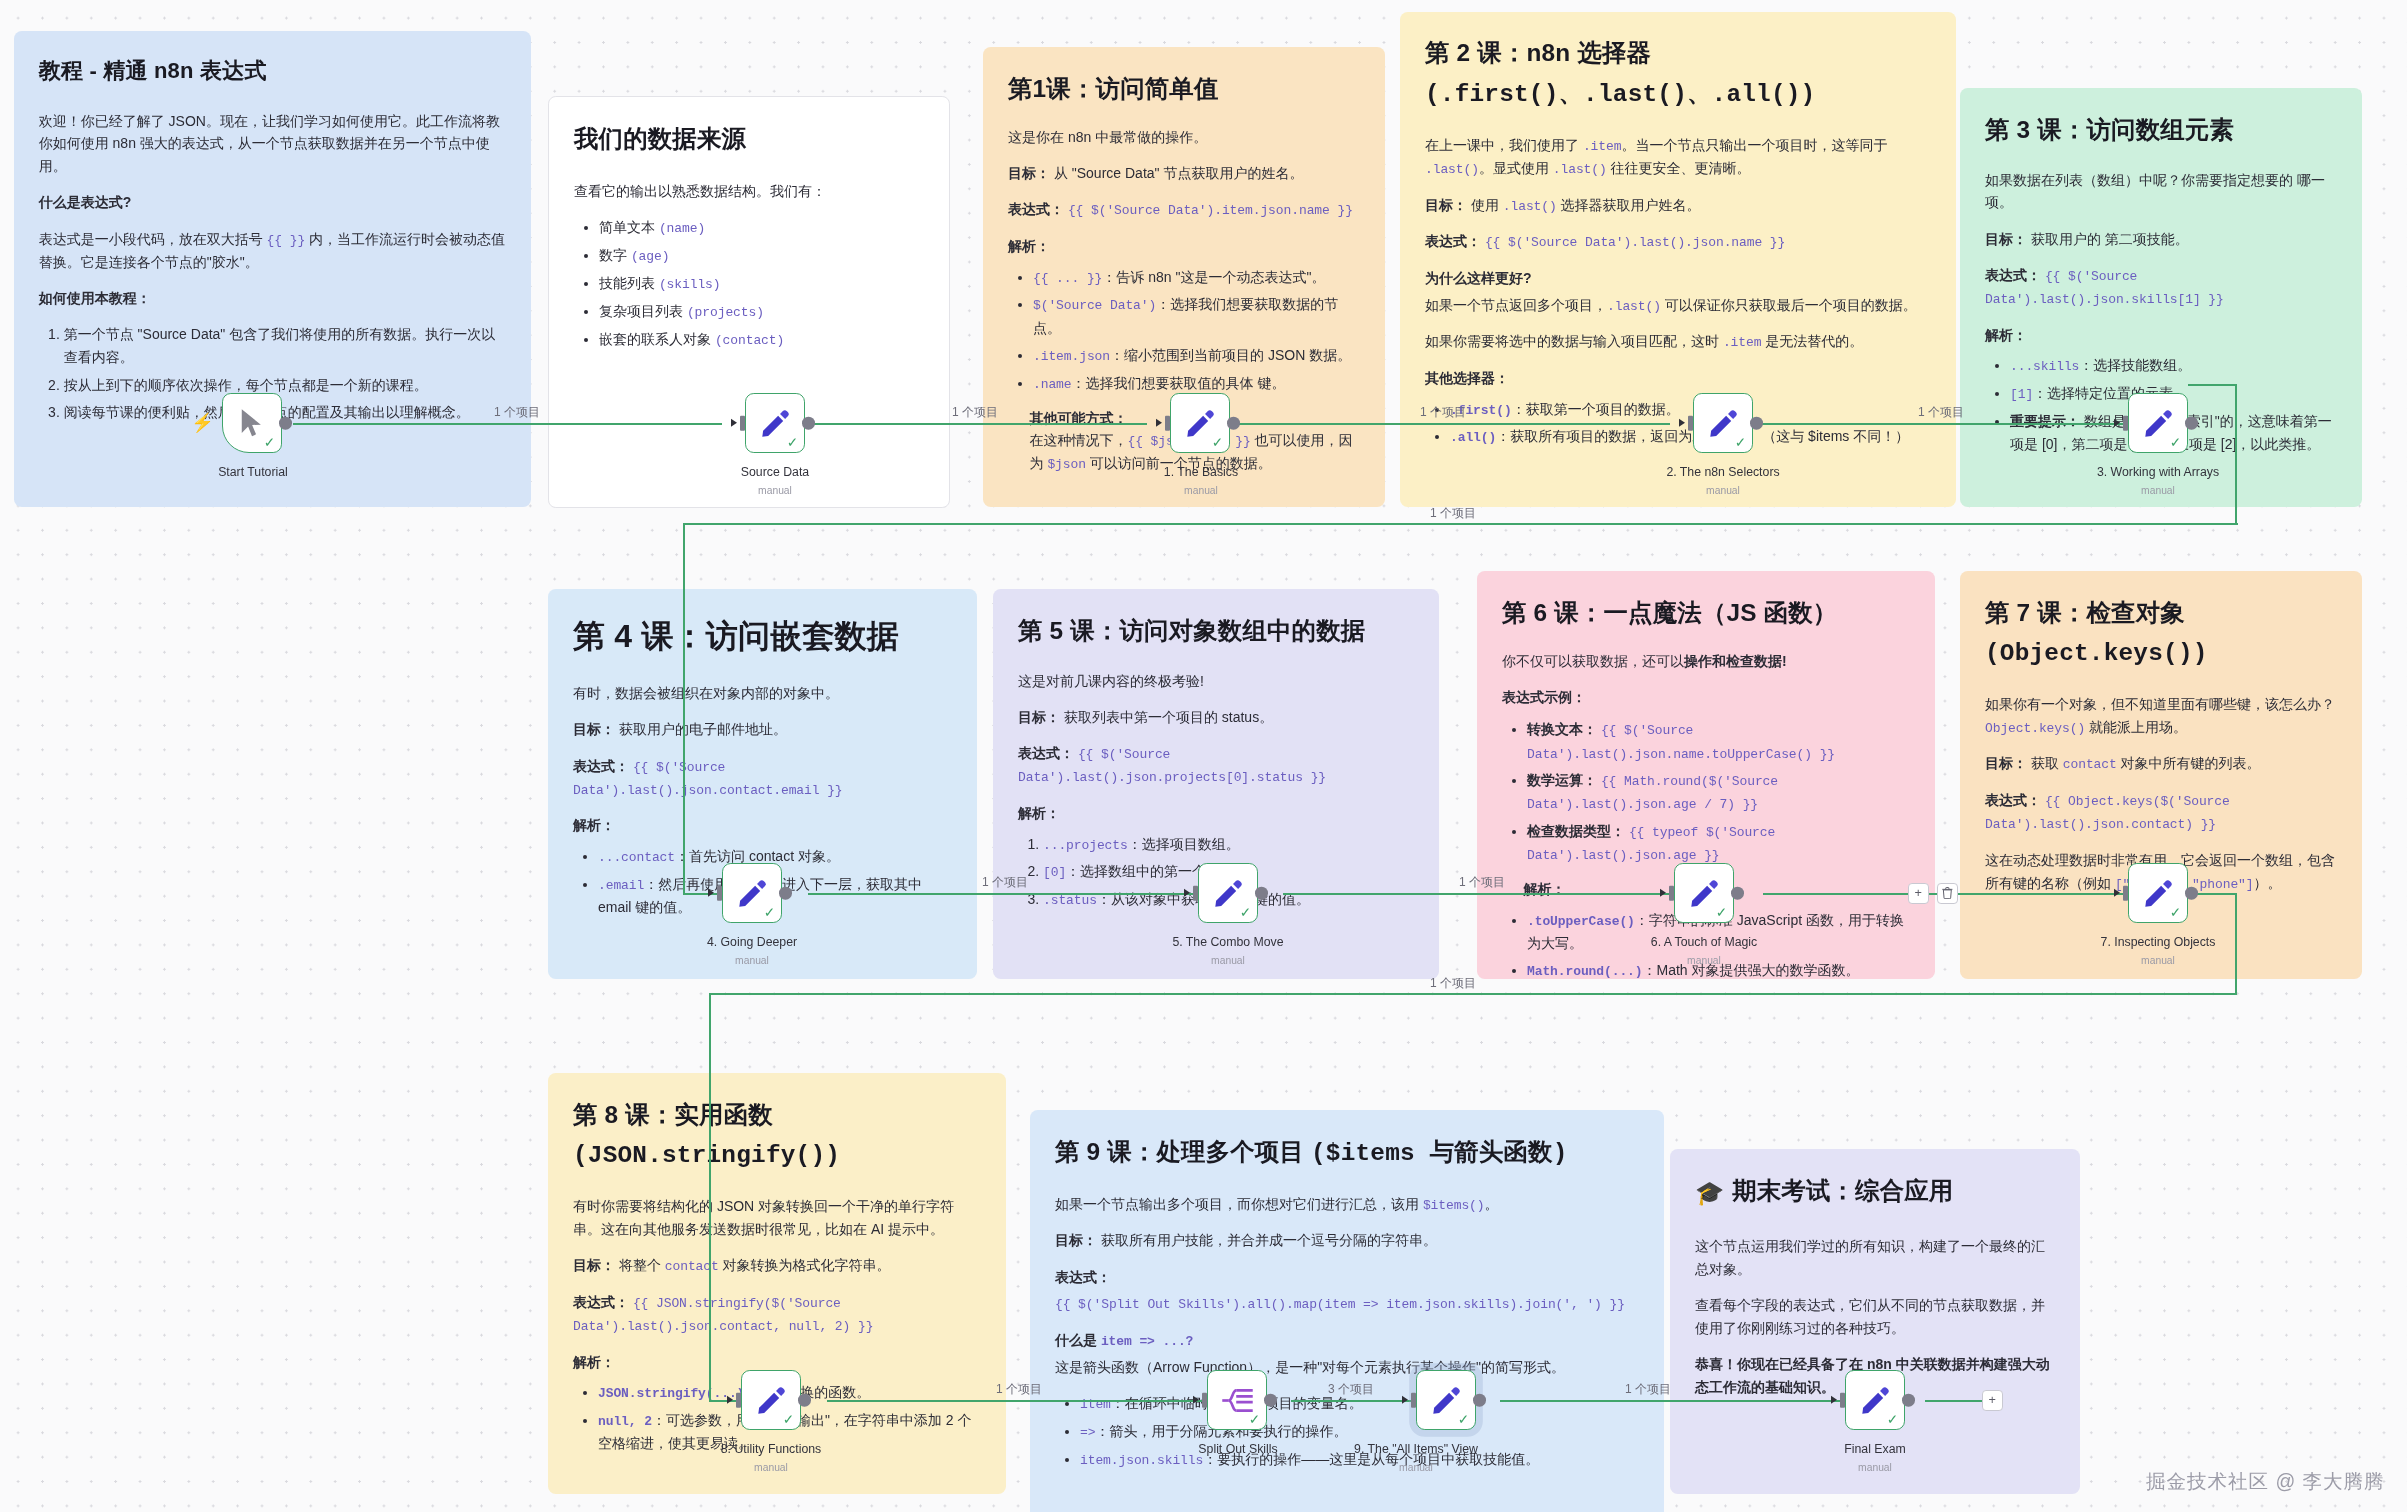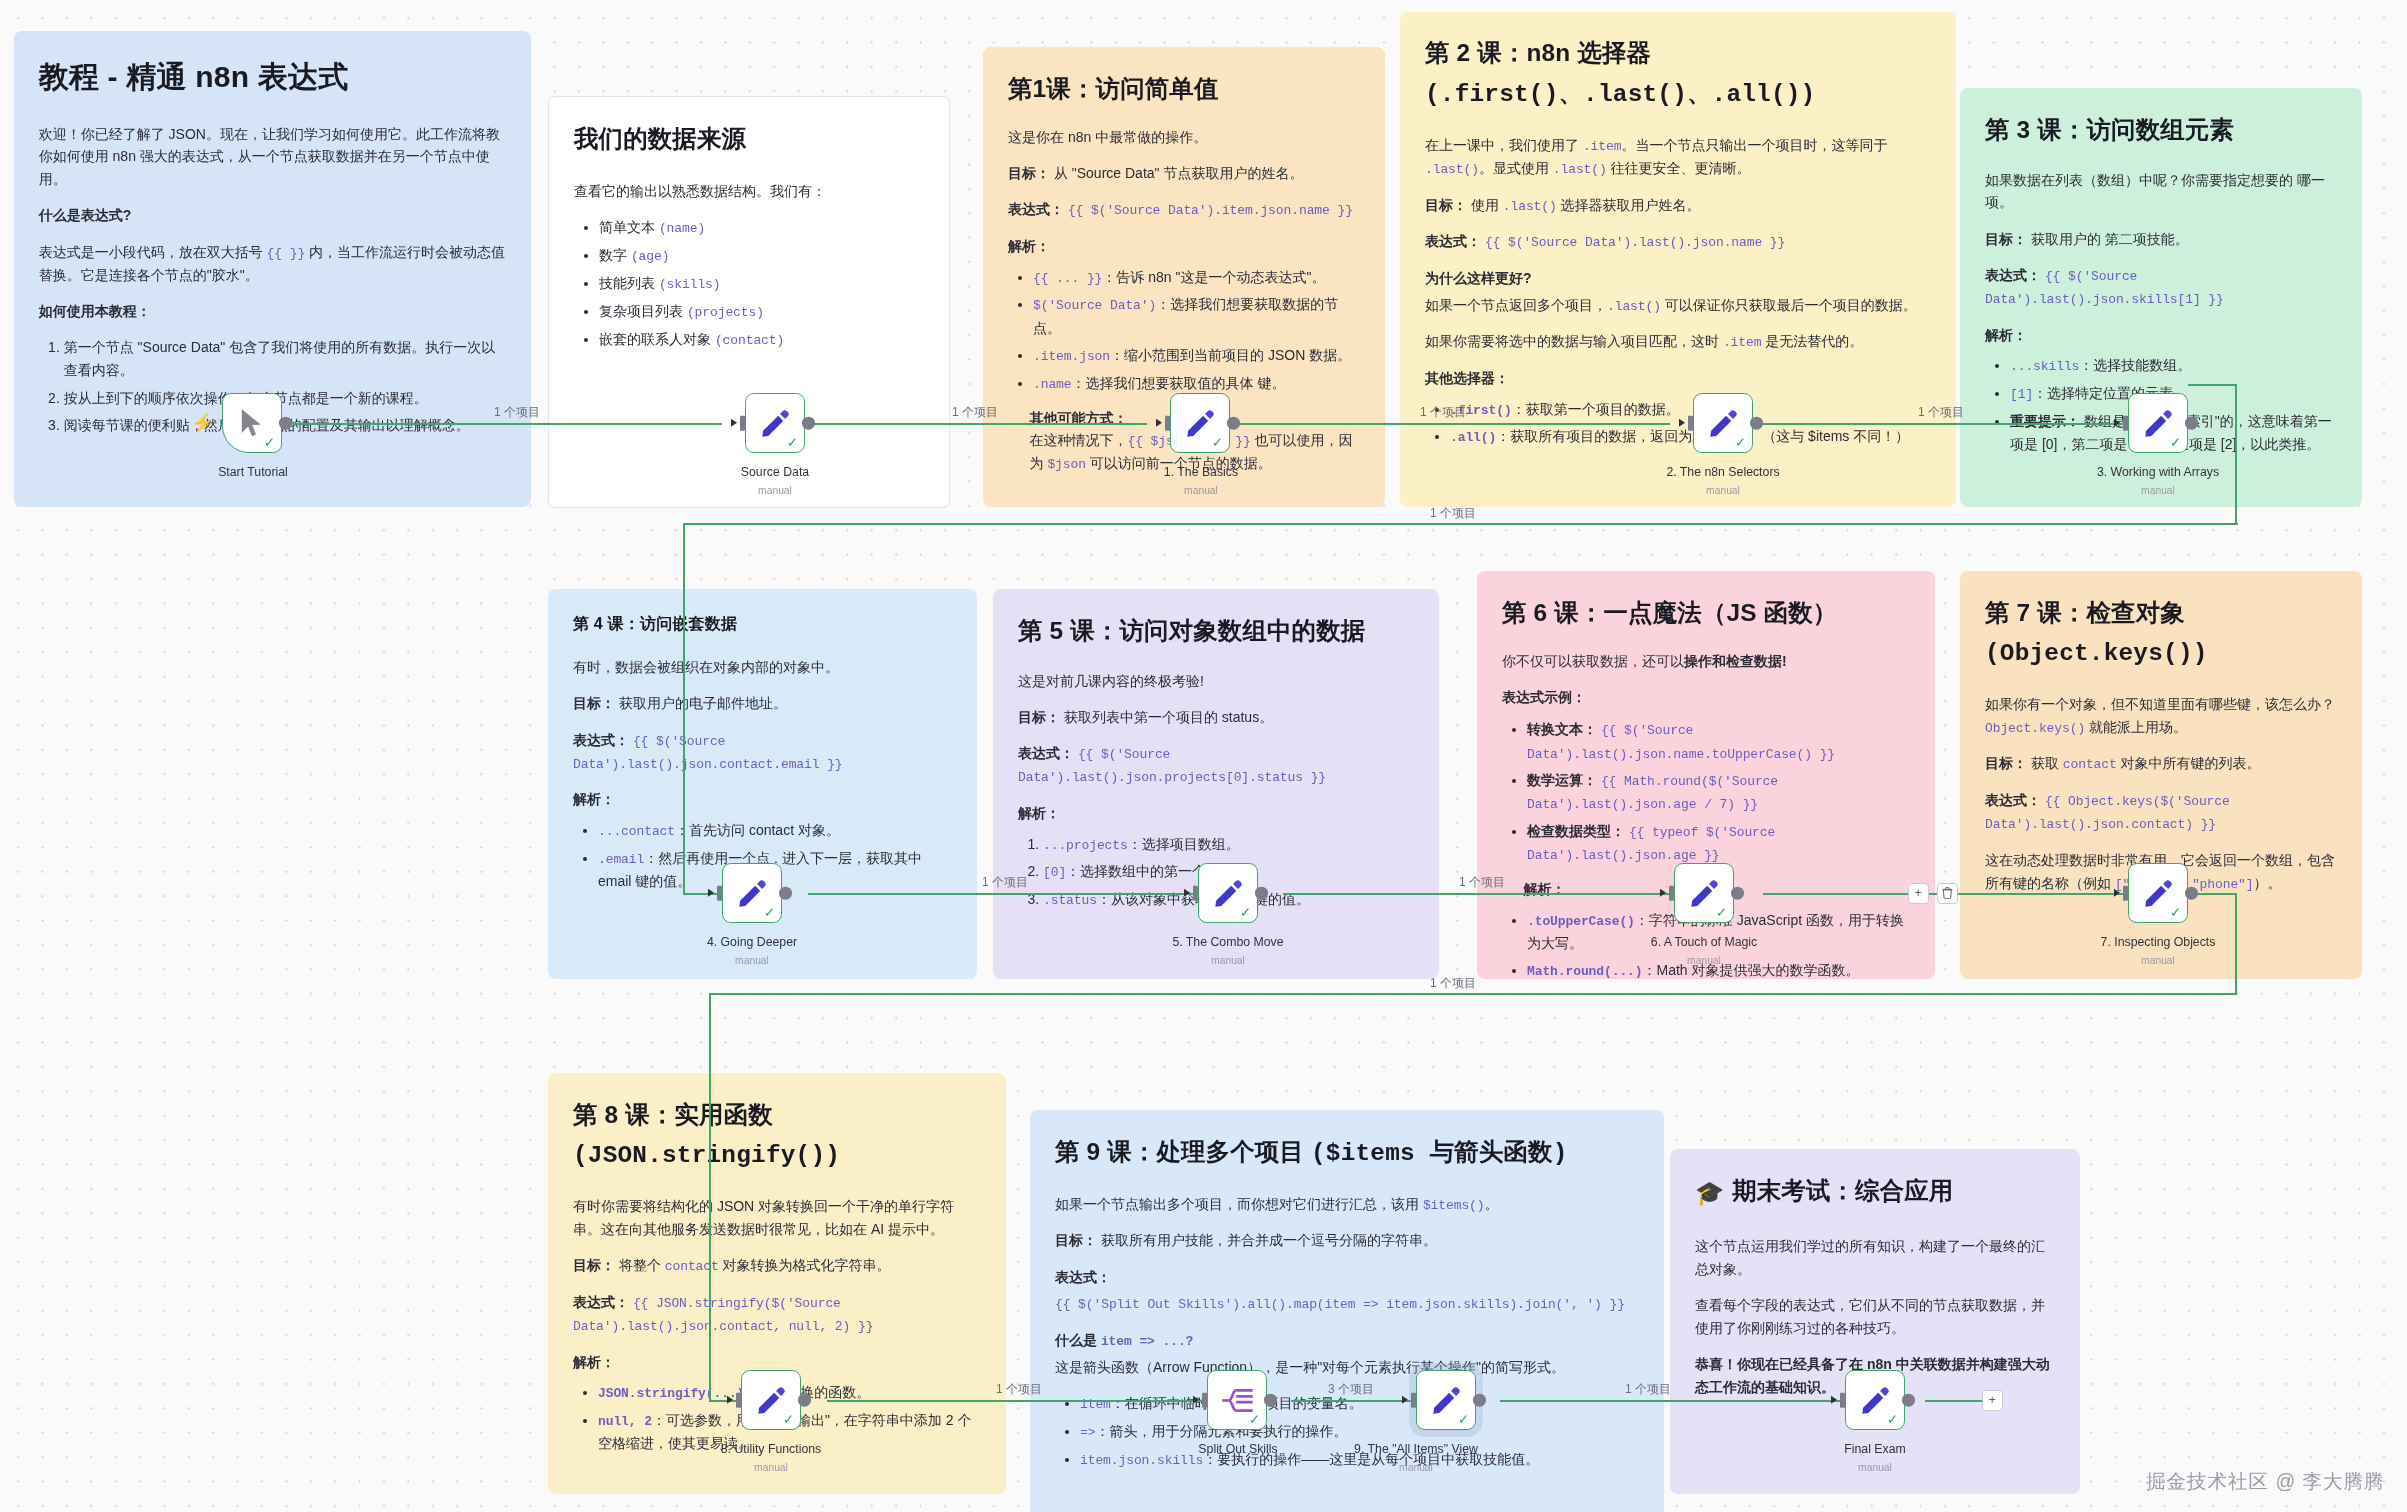--- a/index.html
+++ b/index.html
@@ -20,21 +20,21 @@
   
   .sticky {
     position: absolute;
     border-radius: 7.8px;
     padding: 21.5px 25px 17.6px 25px;
     line-height: 1.62;
     color: #2c2c36;
     overflow: hidden;
   }
   .sticky h2 {
-    font-size: 30px;
+    font-size: 22px;
     font-weight: 700;
     letter-spacing: 0.2px;
     margin-bottom: 21.5px;
     color: #1a1a22;
   }
   .sticky p { font-size: 14px; margin-bottom: 13.7px; }
   .sticky p.tight { margin-bottom: 3.9px; }
   .sticky b, .sticky strong { font-weight: 700; }
   .sticky ul, .sticky ol { margin: 2px 0 11.7px 25px; }
   .sticky li { font-size: 14px; margin-bottom: 4.9px; }
@@ -218,21 +218,21 @@
     <p><b>表达式：</b> <code>{{ $('Source Data').last().json.skills[1] }}</code></p>
     <p style="margin-bottom:7.8px;"><b>解析：</b></p>
     <ul>
       <li><code>...skills</code><span>：选择技能数组。</span></li>
       <li><code>[1]</code><span>：选择特定位置的元素。</span></li>
       <li><b>重要提示：</b><span> 数组是"从零开始索引"的，这意味着第一项是 [0]，第二项是 [1]，第三项是 [2]，以此类推。</span></li>
     </ul>
   </div>
 
   <div class="sticky n-lblue" style="left:548px; top:589px; width:429px; height:390px;">
-    <h2 style="font-size:16px;margin-bottom:19.5px;">第 4 课：访问嵌套数据</h2>
+    <h2 style="font-size:32px;margin-bottom:19.5px;">第 4 课：访问嵌套数据</h2>
     <p>有时，数据会被组织在对象内部的对象中。</p>
     <p><b>目标：</b><span> 获取用户的电子邮件地址。</span></p>
     <p><b>表达式：</b> <code>{{ $('Source Data').last().json.contact.email }}</code></p>
     <p style="margin-bottom:7.8px;"><b>解析：</b></p>
     <ul>
       <li><code>...contact</code><span>：首先访问 contact 对象。</span></li>
       <li><code>.email</code><span>：然后再使用一个点 . 进入下一层，获取其中 email 键的值。</span></li>
     </ul>
   </div>
 

